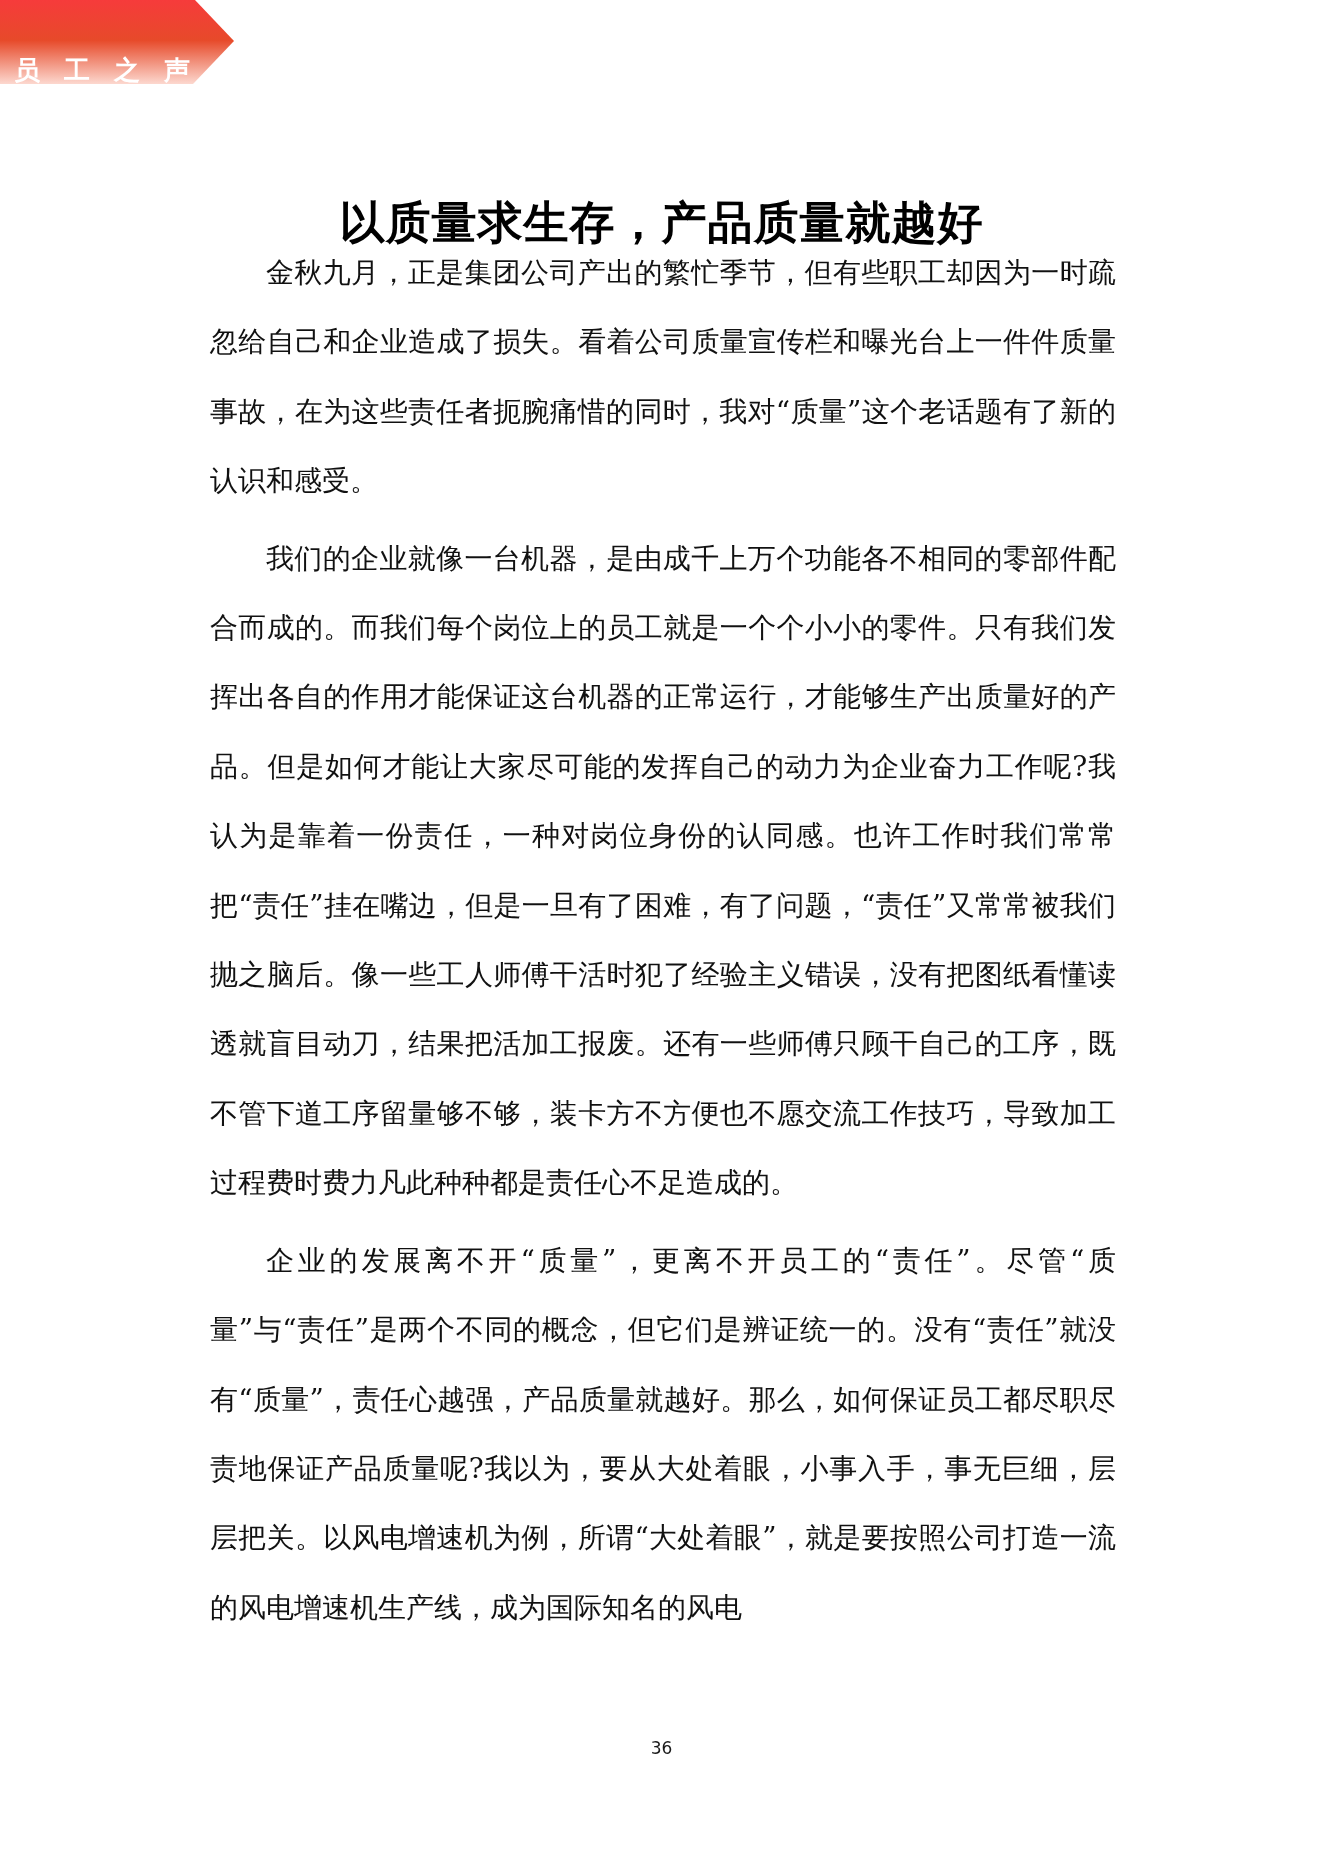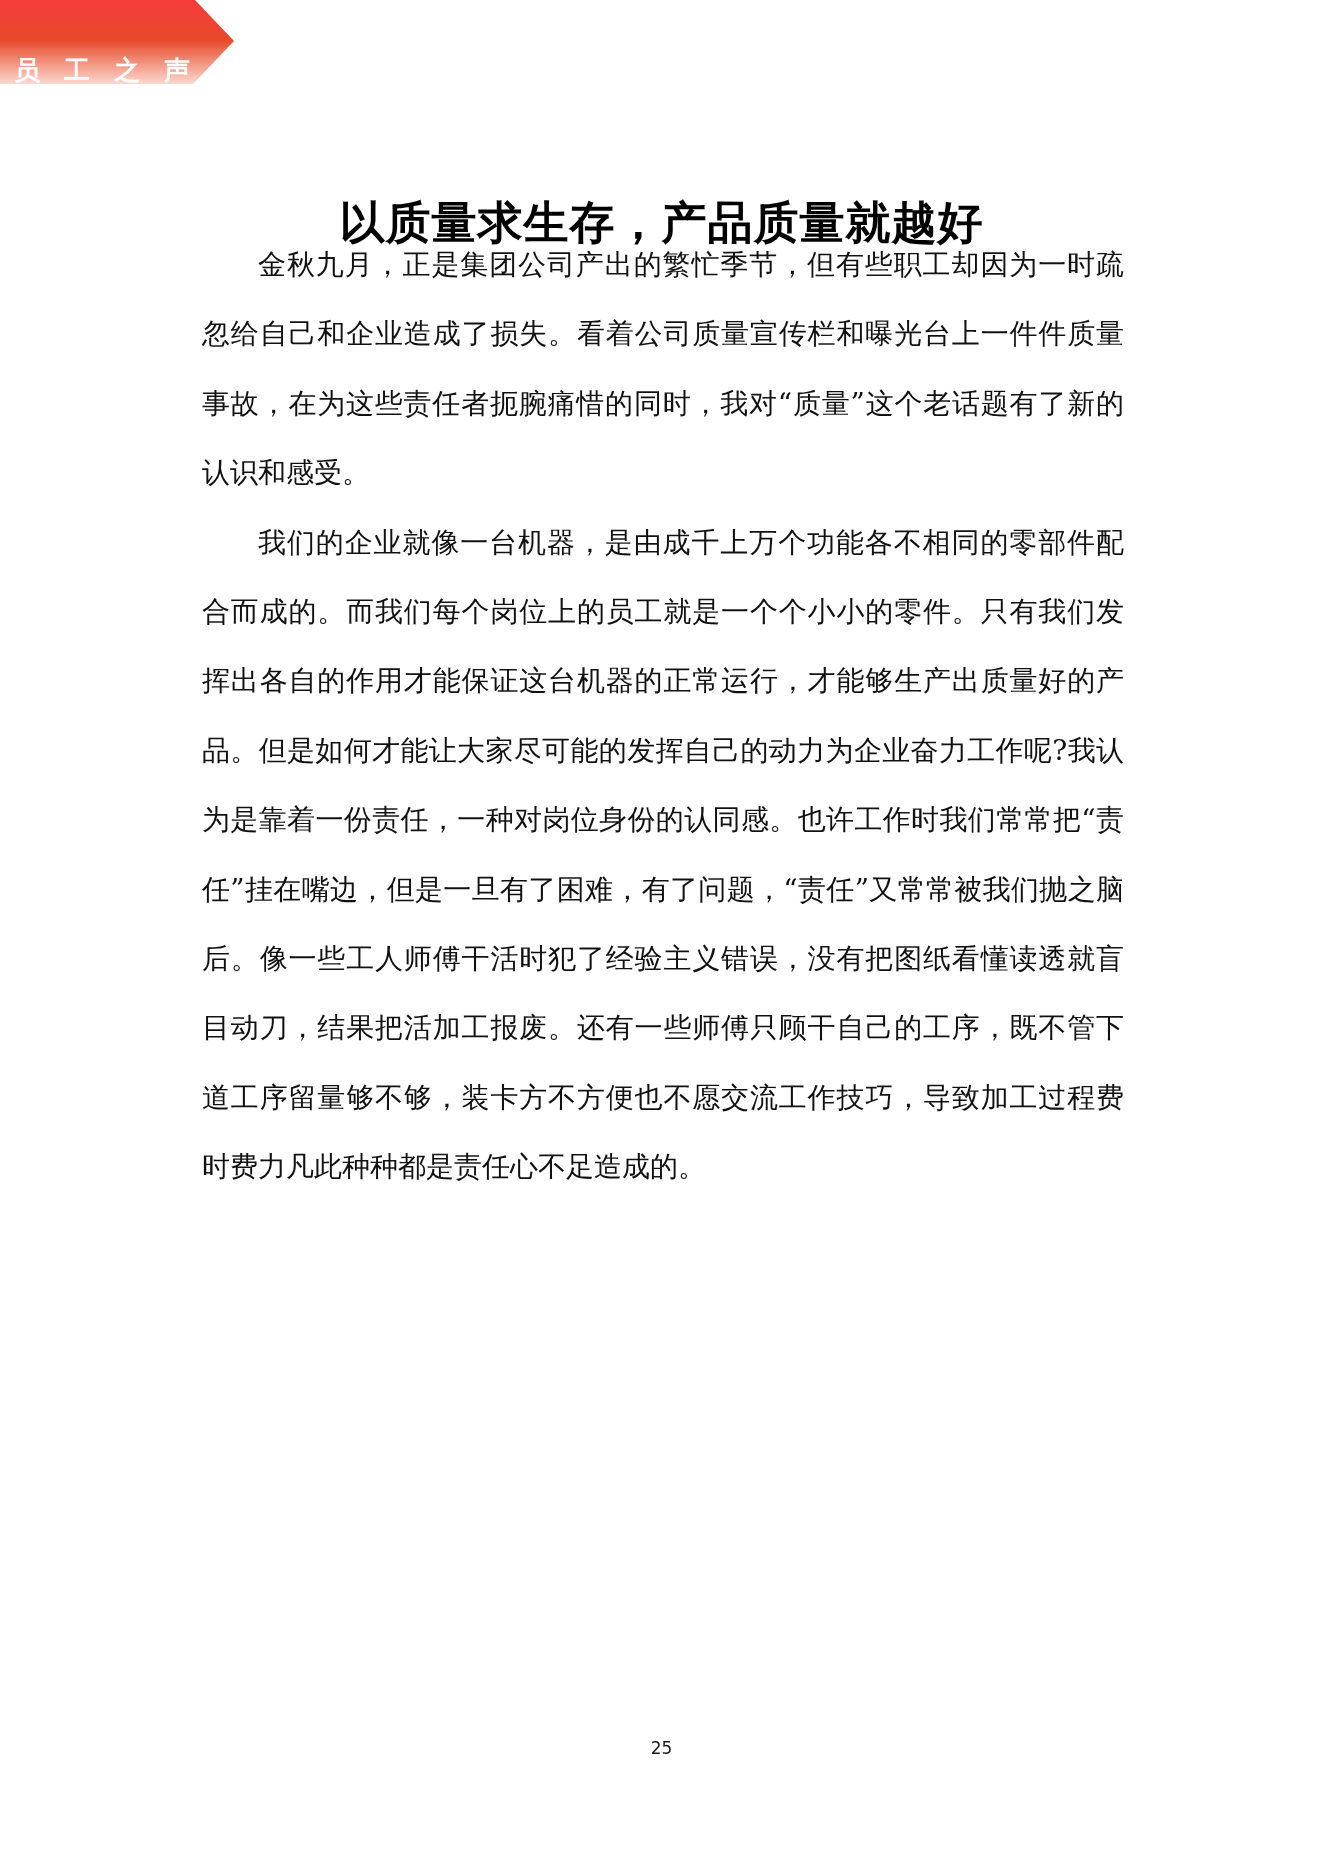--- a/index.html
+++ b/index.html
@@ -58,21 +58,21 @@
     position: absolute;
     left: 202px;
     top: 230px;
     width: 922px;
     font-size: 28px;
     line-height: 69.4px;
     color: #111111;
     text-align: justify;
   }
   .para {
-    margin: 0;
+    margin: 8px;
     text-indent: 2em;
   }
   .page-number {
     position: absolute;
     left: 0;
     width: 1323px;
     top: 1738px;
     text-align: center;
     font-family: "DejaVu Sans", "Liberation Sans", sans-serif;
     font-size: 17px;
@@ -94,15 +94,16 @@
     <polygon points="0,0 195,0 234,41 193,84 0,84" fill="url(#bannerGrad)"></polygon>
   </svg>
   <div class="banner-text">员工之声</div>
 </div>
 
 <h1 class="title">以质量求生存，产品质量就越好</h1>
 
 <div class="body-text">
   <p class="para">金秋九月，正是集团公司产出的繁忙季节，但有些职工却因为一时疏忽给自己和企业造成了损失。看着公司质量宣传栏和曝光台上一件件质量事故，在为这些责任者扼腕痛惜的同时，我对“质量”这个老话题有了新的认识和感受。</p>
   <p class="para">我们的企业就像一台机器，是由成千上万个功能各不相同的零部件配合而成的。而我们每个岗位上的员工就是一个个小小的零件。只有我们发挥出各自的作用才能保证这台机器的正常运行，才能够生产出质量好的产品。但是如何才能让大家尽可能的发挥自己的动力为企业奋力工作呢?我认为是靠着一份责任，一种对岗位身份的认同感。也许工作时我们常常把“责任”挂在嘴边，但是一旦有了困难，有了问题，“责任”又常常被我们抛之脑后。像一些工人师傅干活时犯了经验主义错误，没有把图纸看懂读透就盲目动刀，结果把活加工报废。还有一些师傅只顾干自己的工序，既不管下道工序留量够不够，装卡方不方便也不愿交流工作技巧，导致加工过程费时费力凡此种种都是责任心不足造成的。</p>
+  <p class="para">企业的发展离不开“质量”，更离不开员工的“责任”。尽管“质量”与“责任”是两个不同的概念，但它们是辨证统一的。没有“责任”就没有“质量”，责任心越强，产品质量就越好。那么，如何保证员工都尽职尽责地保证产品质量呢?我以为，要从大处着眼，小事入手，事无巨细，层层把关。以风电增速机为例，所谓“大处着眼”，就是要按照公司打造一流的风电增速机生产线，成为国际知名的风电</p>
 </div>
 
-<div class="page-number">25</div>
+<div class="page-number">36</div>
 
 </body></html>

